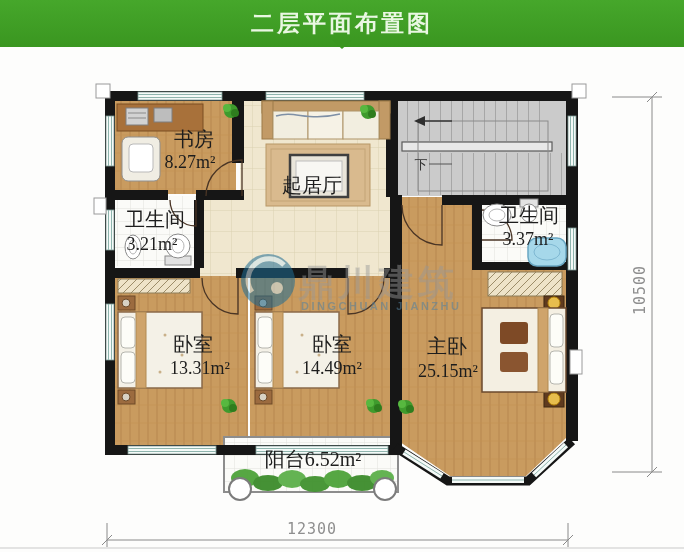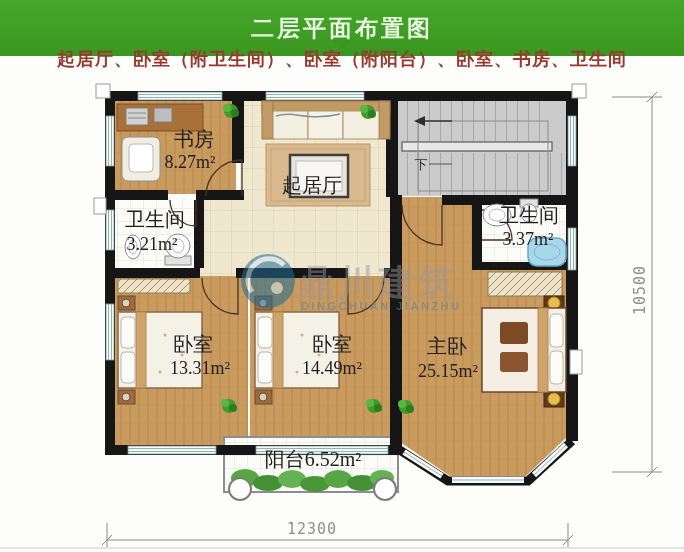--- a/index.html
+++ b/index.html
@@ -1,18 +1,18 @@
 <!DOCTYPE html>
 <html><head>
 <meta charset="utf-8">
 <style>
   html,body{margin:0;padding:0;background:#ffffff;}
   #stage{position:relative;width:684px;height:552px;background:#fdfdfc;overflow:hidden;
          font-family:"Liberation Sans", sans-serif;}
-  .titlebar{position:absolute;left:0;top:0;width:684px;height:56px;
+  .titlebar{position:absolute;left:0;top:0;width:684px;height:47px;
             background:linear-gradient(#46a72b,#3a9620);
             display:flex;align-items:center;justify-content:center;}
   .titlebar span{color:#e9f7e2;font-size:23px;font-weight:bold;letter-spacing:3px;
                  font-family:"Liberation Sans", sans-serif;}
   .pointer{position:absolute;left:332px;top:40px;width:0;height:0;
            border-left:10px solid transparent;border-right:10px solid transparent;
            border-top:9px solid #3a9620;}
   .subtitle{position:absolute;left:0;top:47px;width:684px;text-align:center;
             font-size:18px;font-weight:600;color:#97392d;letter-spacing:1px;
             font-family:"Liberation Serif", serif;}
@@ -31,21 +31,20 @@
 </style>
 </head>
 <body>
 
 <div id="stage">
 
   <div class="titlebar">
     <span>二层平面布置图</span>
   </div>
   <div class="pointer"></div>
-  <div class="subtitle">起居厅、卧室（附卫生间）、卧室（附阳台）、卧室、书房、卫生间</div>
 
   <svg width="684" height="552" viewBox="0 0 684 552">
     <defs>
       <pattern id="wood" width="18" height="18" patternUnits="userSpaceOnUse">
         <rect width="18" height="18" fill="#c99b5f"></rect>
         <path d="M4 0V18 M13 0V18" stroke="#b8874e" stroke-width="1"></path>
         <path d="M0 9H18" stroke="#c3914f" stroke-width=".6"></path>
       </pattern>
       <pattern id="tileB" width="21" height="21" patternUnits="userSpaceOnUse">
         <rect width="21" height="21" fill="#f0e7cf"></rect>

